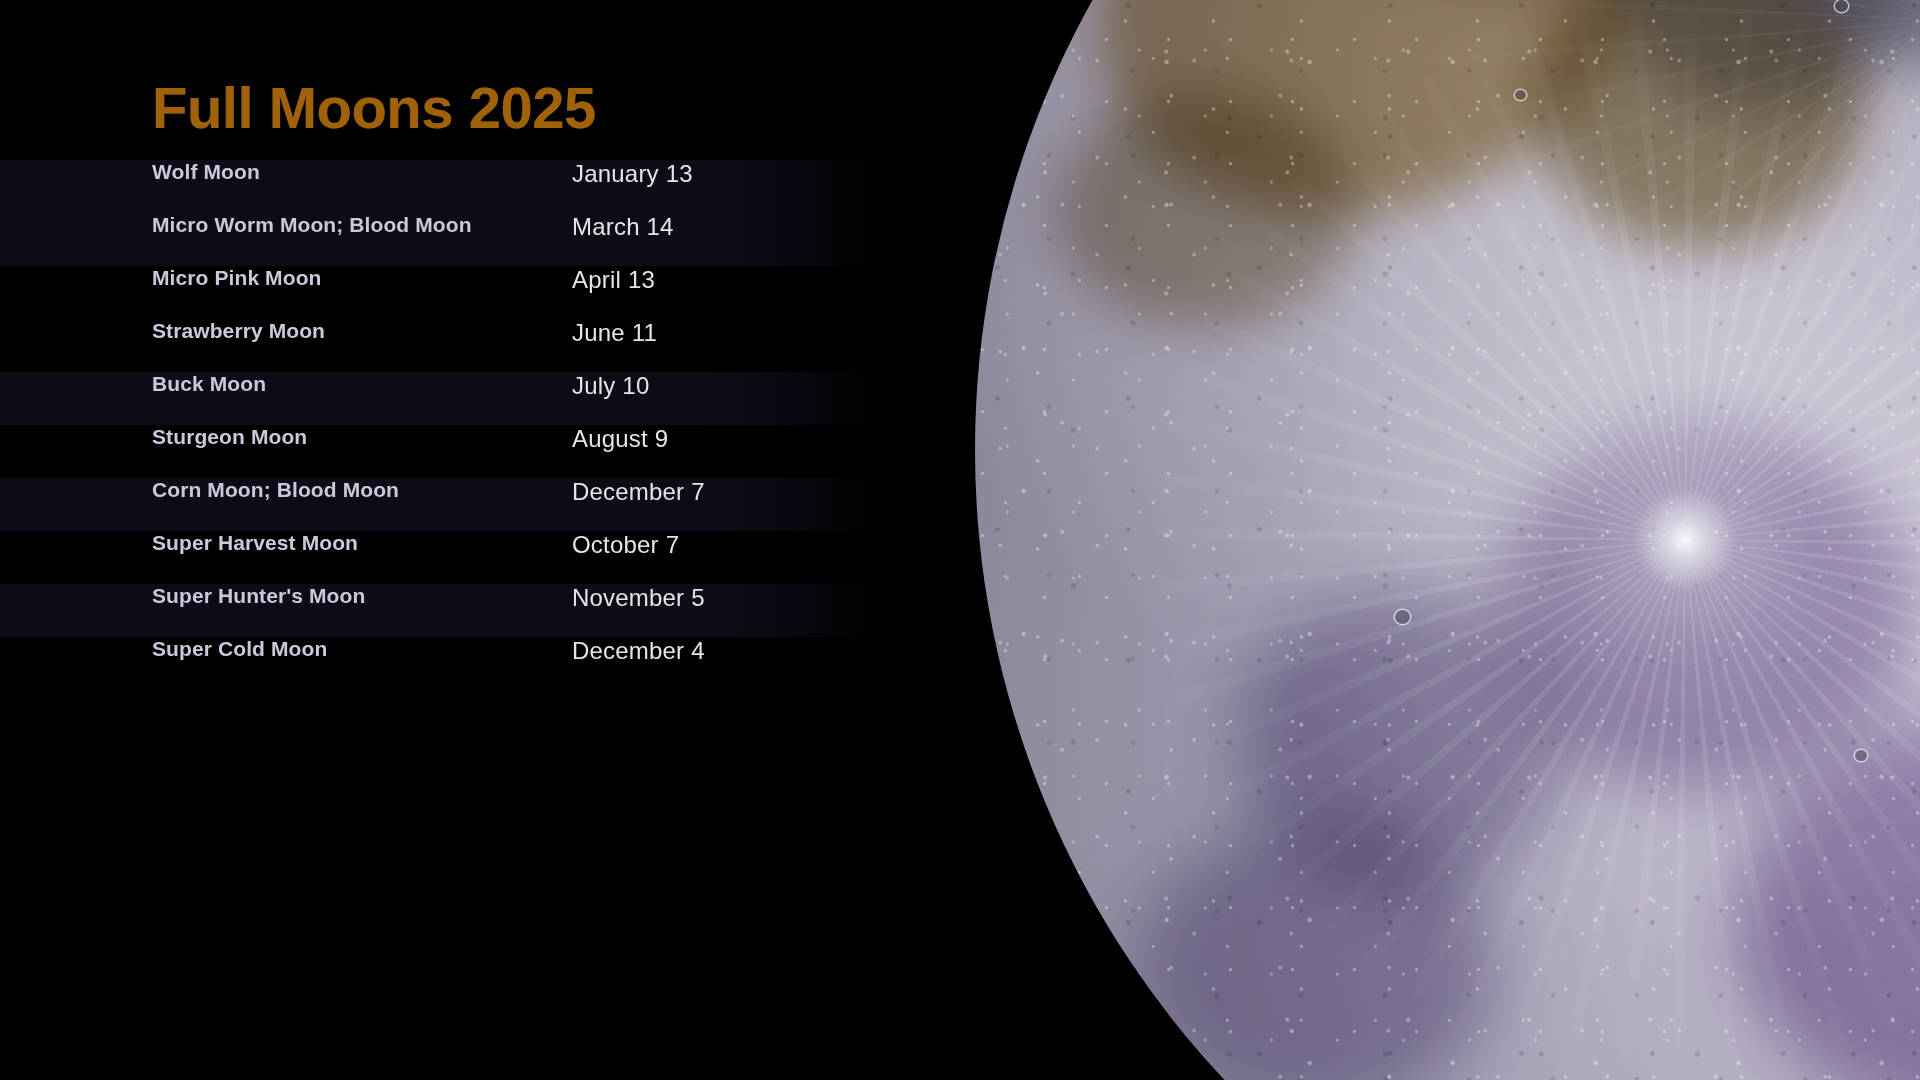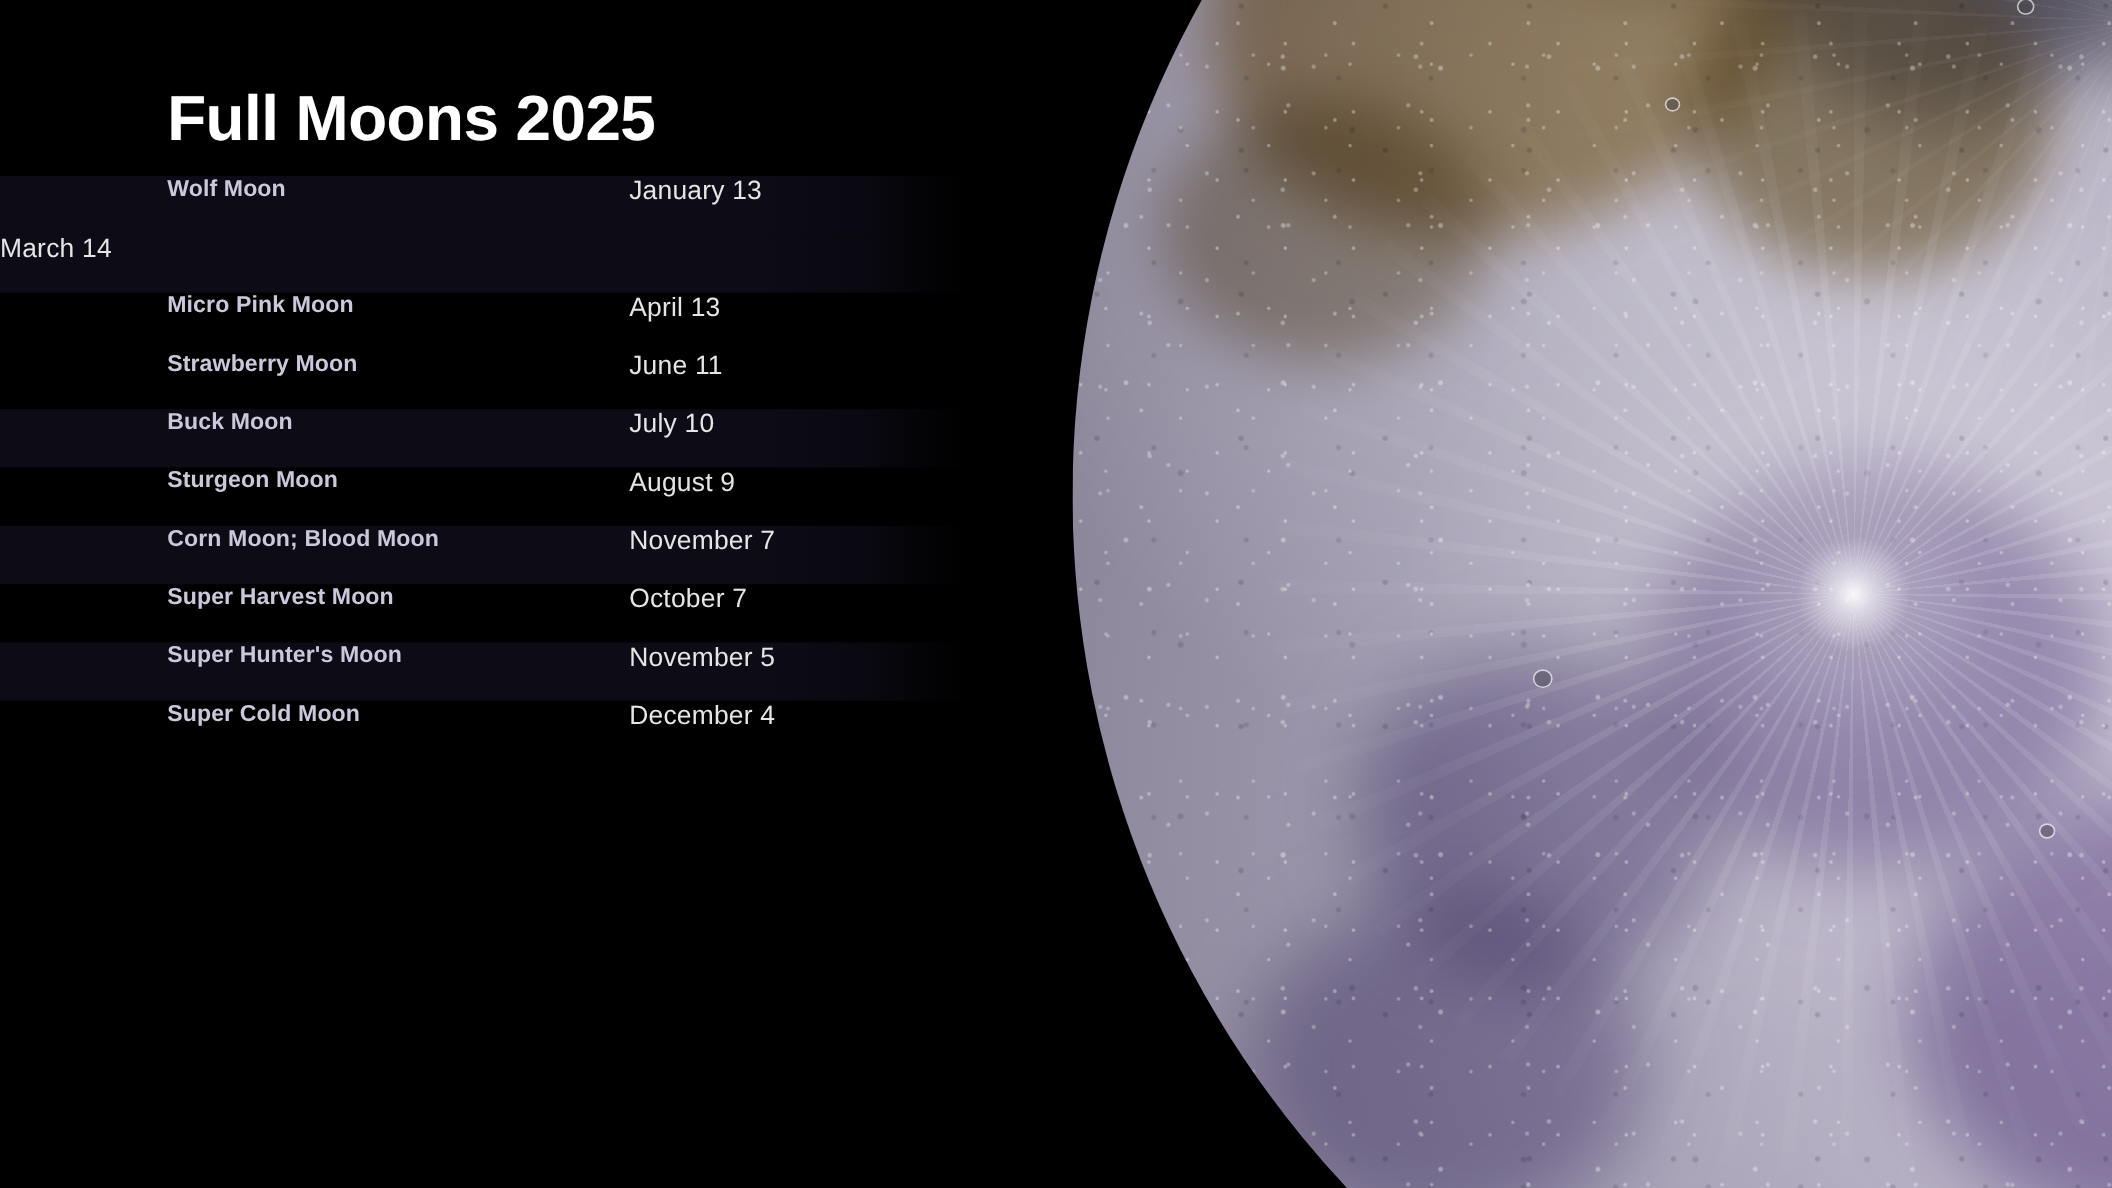--- a/index.html
+++ b/index.html
@@ -209,21 +209,21 @@
     height: 1080px;
   }
 
   #page-title {
     position: absolute;
     left: 152px;
     top: 74px;
     font-size: 58px;
     font-weight: 700;
     letter-spacing: -0.5px;
-    color: #ffffff;
+    color: #a16207;
     white-space: nowrap;
     text-shadow: 0 0 1px rgba(255,255,255,.25);
   }
 
   #moon-table {
     position: absolute;
     left: 0;
     top: 160px;
     width: 930px;
   }
@@ -314,41 +314,42 @@
   <div id="panel">
 
     <div id="page-title">Full Moons 2025</div>
 
     <div id="moon-table">
         <div class="moon-row striped">
           <div class="moon-name">Wolf Moon</div>
           <div class="moon-date">January 13</div>
         </div>
         <div class="moon-row striped">
+          <div class="moon-name">Micro Worm Moon; Blood Moon</div>
           <div class="moon-date">March 14</div>
         </div>
         <div class="moon-row">
           <div class="moon-name">Micro Pink Moon</div>
           <div class="moon-date">April 13</div>
         </div>
         <div class="moon-row">
           <div class="moon-name">Strawberry Moon</div>
           <div class="moon-date">June 11</div>
         </div>
         <div class="moon-row striped">
           <div class="moon-name">Buck Moon</div>
           <div class="moon-date">July 10</div>
         </div>
         <div class="moon-row">
           <div class="moon-name">Sturgeon Moon</div>
           <div class="moon-date">August 9</div>
         </div>
         <div class="moon-row striped">
           <div class="moon-name">Corn Moon; Blood Moon</div>
-          <div class="moon-date">November 7</div>
+          <div class="moon-date">December 7</div>
         </div>
         <div class="moon-row">
           <div class="moon-name">Super Harvest Moon</div>
           <div class="moon-date">October 7</div>
         </div>
         <div class="moon-row striped">
           <div class="moon-name">Super Hunter's Moon</div>
           <div class="moon-date">November 5</div>
         </div>
         <div class="moon-row">

